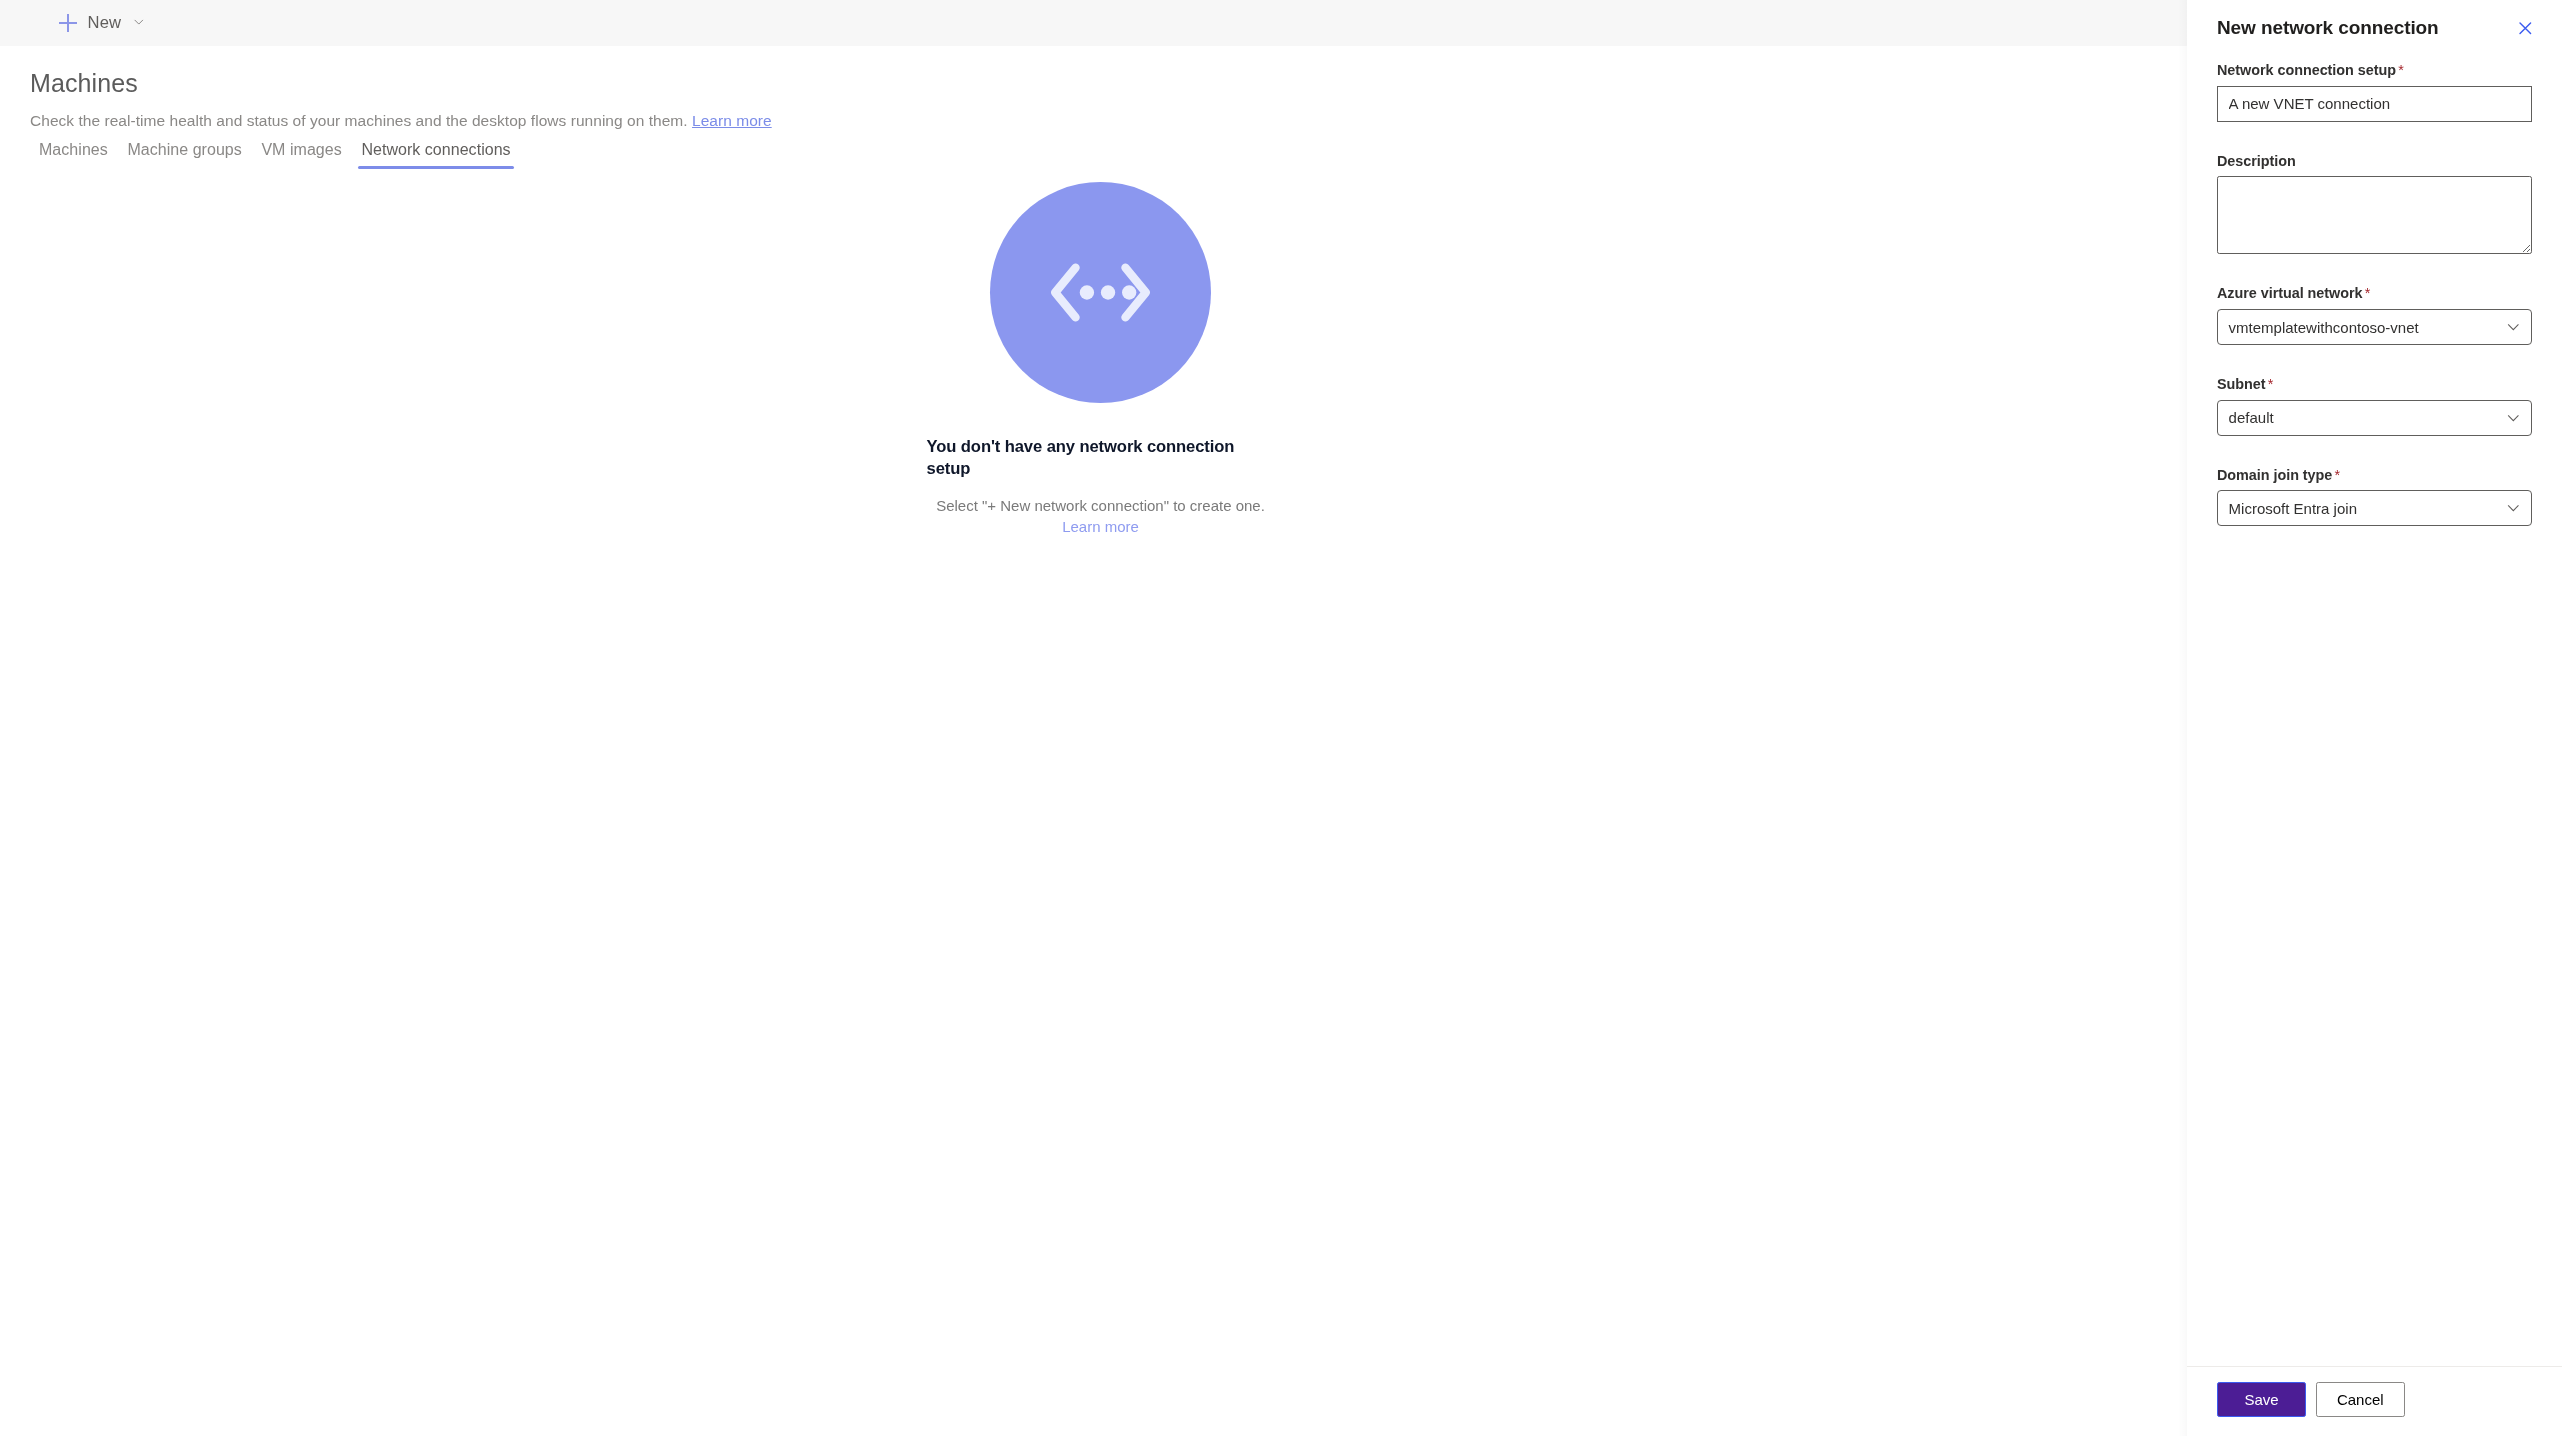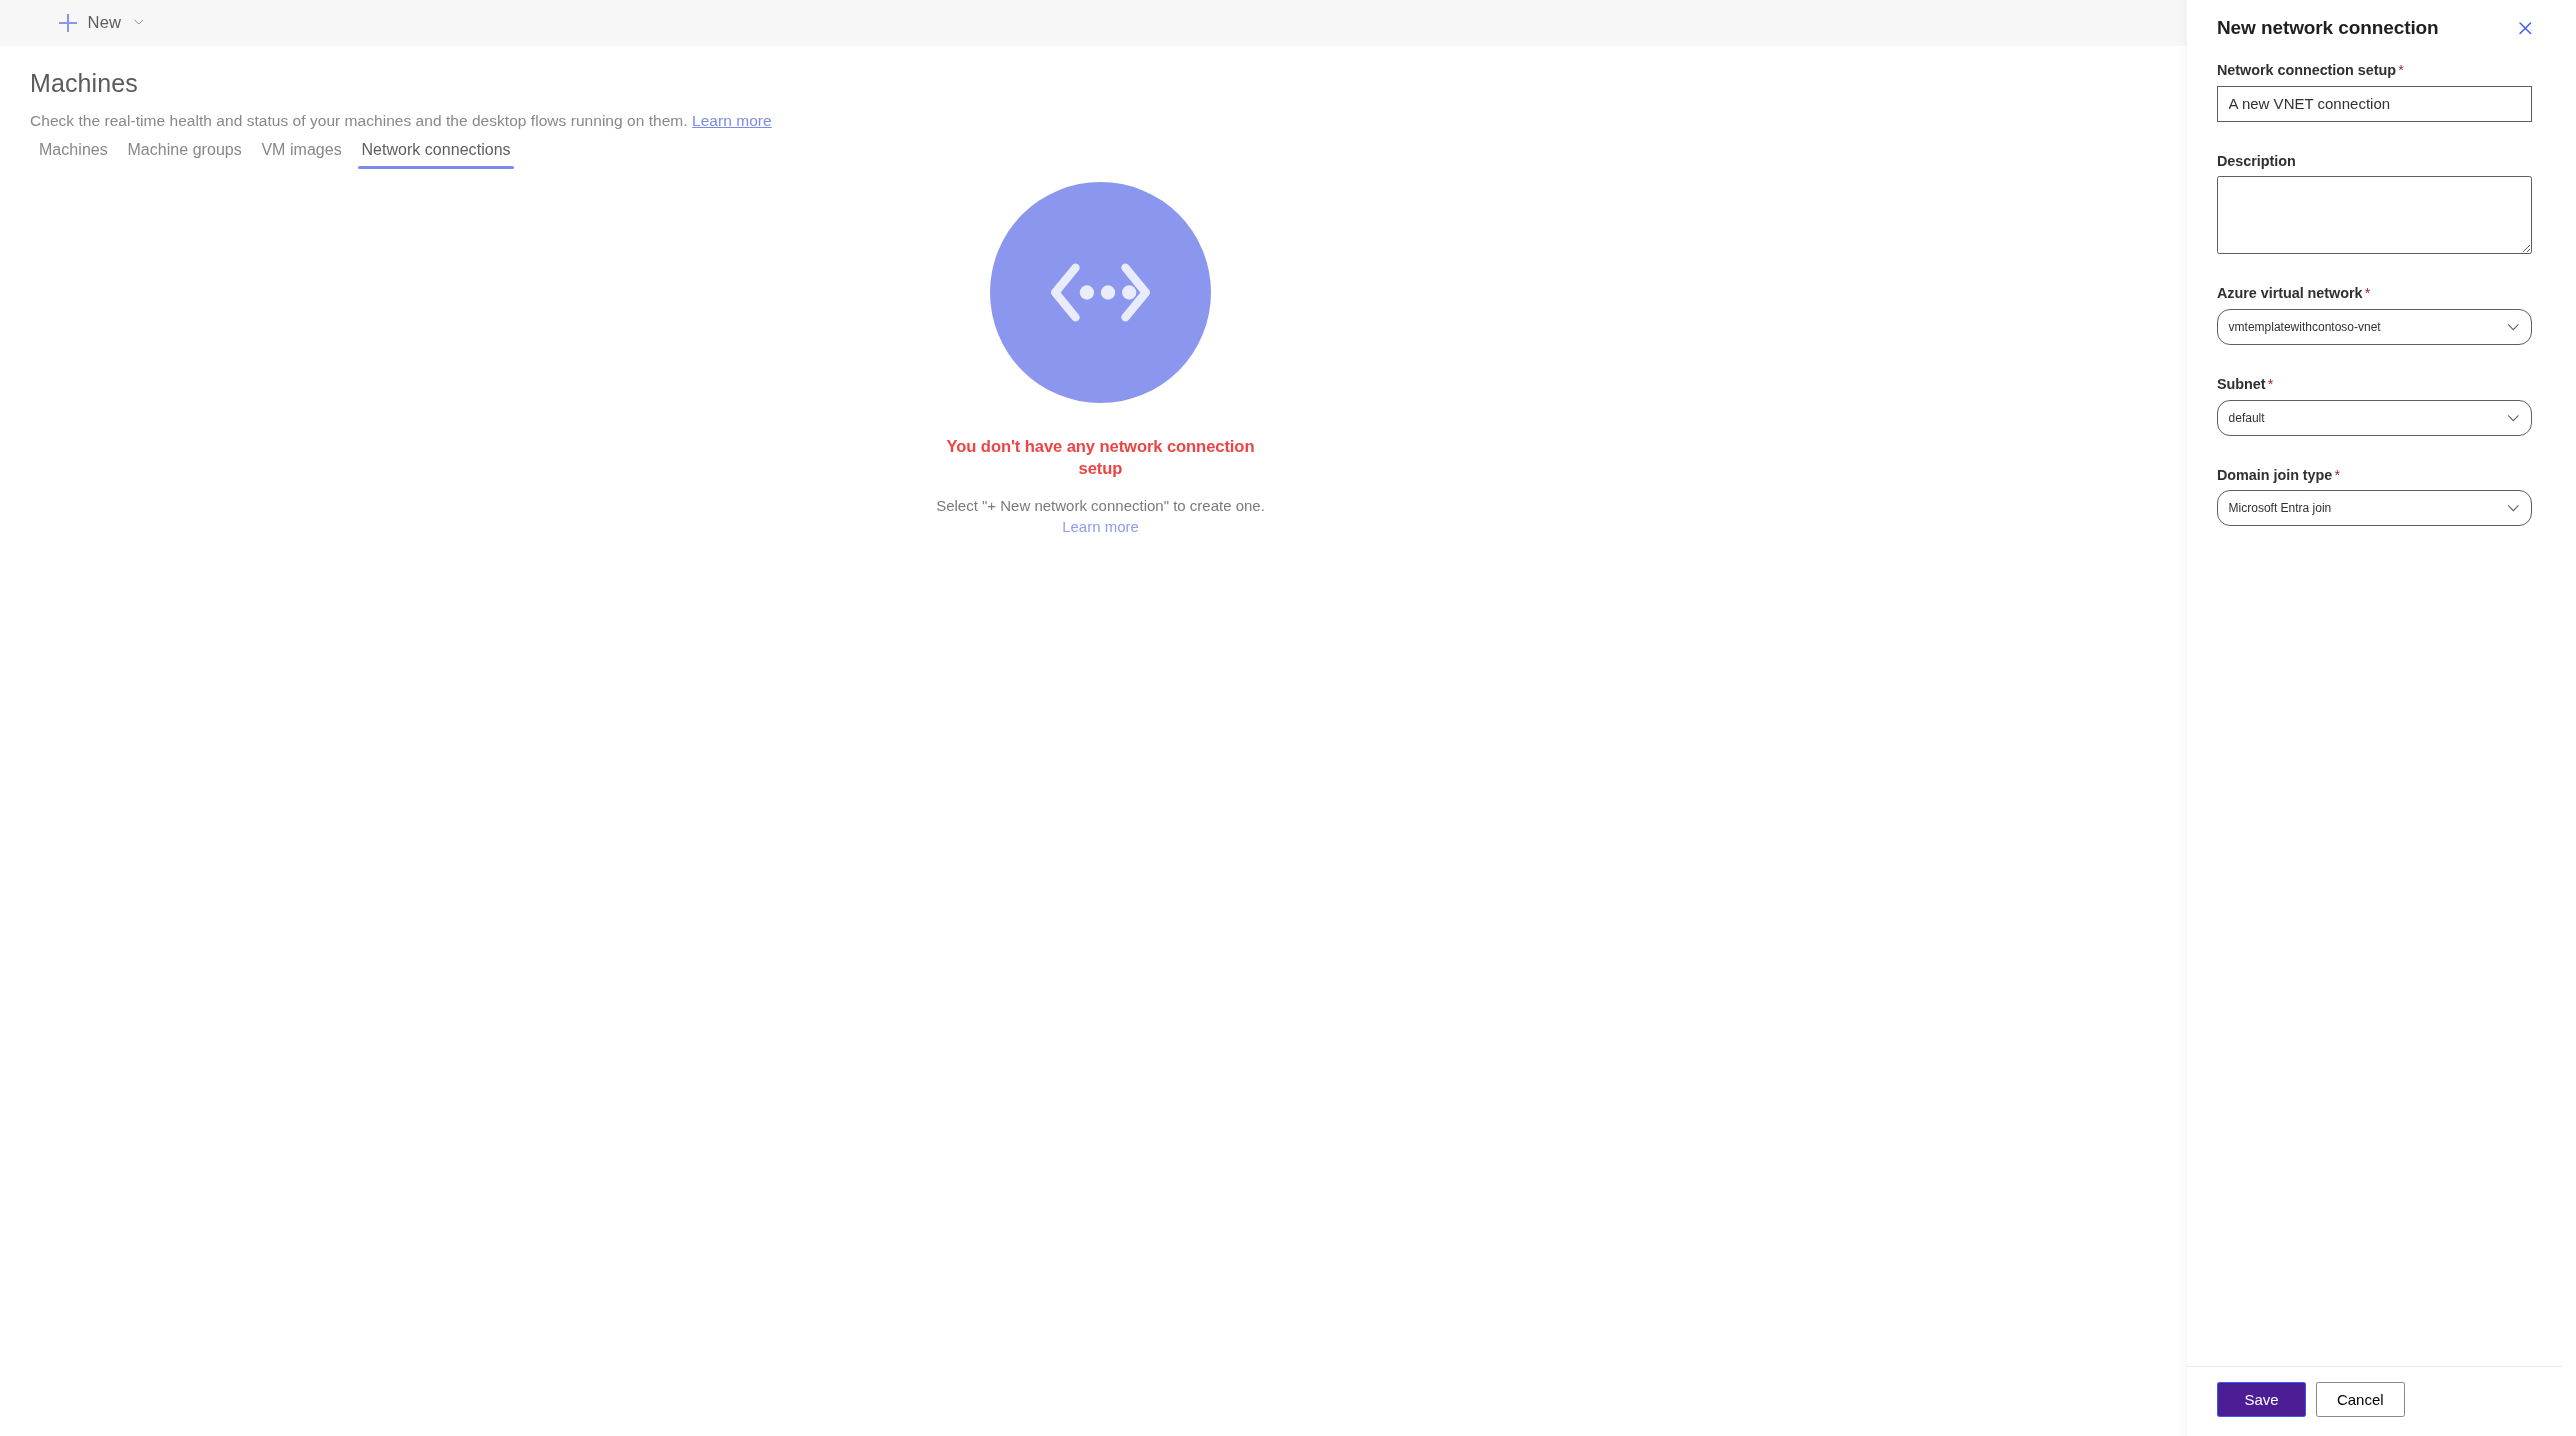--- a/index.html
+++ b/index.html
@@ -77,22 +77,22 @@
     position: absolute; left: 0; top: 182px; width: 2201px;
     display: flex; flex-direction: column; align-items: center;
   }
   .empty-illustration {
     width: 221px; height: 221px; border-radius: 50%;
     background: #8b97ef;
     display: flex; align-items: center; justify-content: center;
   }
   .empty-illustration svg { display: block; }
   .empty-title {
-    margin: 33px 0 0 0; width: 348px; text-align: center;
-    font-size: 16.6px; font-weight: 700; color: #ef4444; line-height: 1.32;
+    margin: 33px 0 0 0; width: 348px; text-align: left;
+    font-size: 16.6px; font-weight: 700; color: #0f172a; line-height: 1.32;
     letter-spacing: -0.1px;
   }
   .empty-desc {
     margin: 16.6px 0 0 0; width: 342px; text-align: center;
     font-size: 15px; color: #7a7a7a; line-height: 1.37;
   }
   .empty-desc a { color: #8e9bf0; text-decoration: none; }
 
   
   .panel-shadow {
@@ -144,22 +144,22 @@
     font-size: 15px; color: #323130;
     font-family: "Liberation Sans", sans-serif;
     border: 0.8px solid #605e5c; border-radius: 2.3px; background: #fff;
     outline: none; resize: both; display: block;
   }
 
   .select-wrap { position: relative; width: 100%; }
   .select-box {
     width: 100%; height: 36px; padding: 0 35px 0 10.6px;
     display: flex; align-items: center;
-    font-size: 12px; color: #323130;
-    border: 0.8px solid #605e5c; border-radius: 13px; background: #fff;
+    font-size: 15px; color: #323130;
+    border: 0.8px solid #605e5c; border-radius: 4px; background: #fff;
     cursor: pointer; white-space: nowrap; overflow: hidden;
   }
   .select-chev {
     position: absolute; right: 10.6px; top: 50%; transform: translateY(-50%);
     width: 16.6px; height: 16.6px; pointer-events: none;
   }
   .select-chev svg { display: block; }
 
   .panel-footer {
     flex: 0 0 auto; border-top: 0.8px solid #edebe9;

